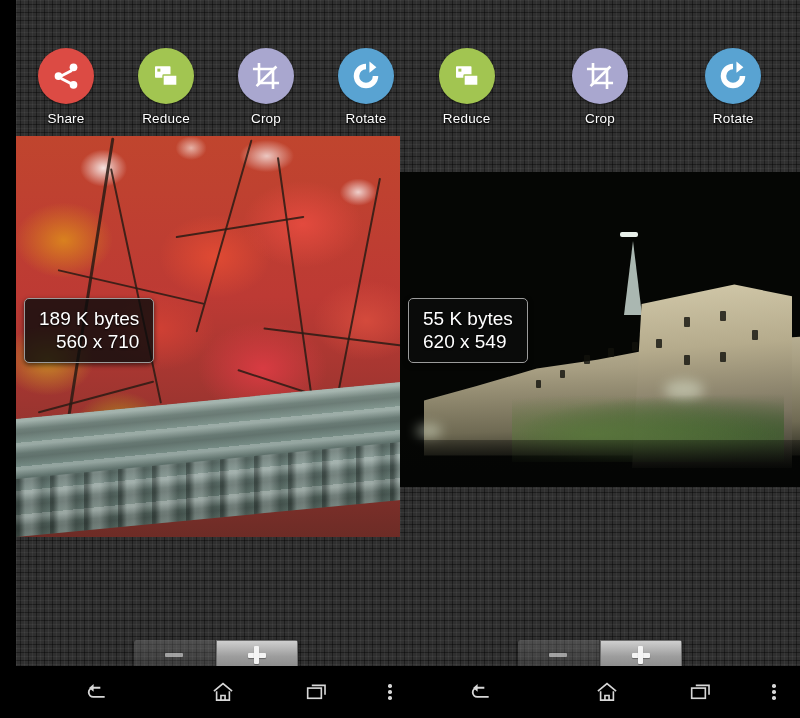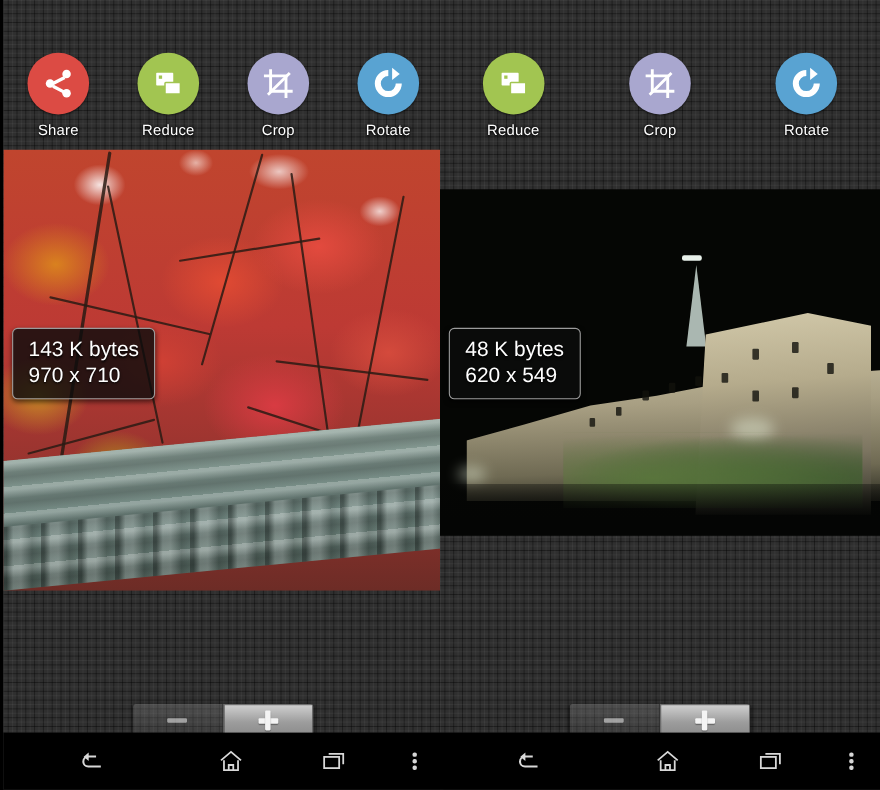--- a/index.html
+++ b/index.html
@@ -5,21 +5,21 @@
   html,body{margin:0;padding:0;background:#000;}
   body{
     width:800px;height:718px;overflow:hidden;
     font-family:"Liberation Sans","DejaVu Sans",sans-serif;
     position:relative;
   }
   .screen{
     position:absolute;top:0;width:400px;height:718px;
     overflow:hidden;background:#2b2b2b;
   }
-  #screen-left{left:3px;}
+  #screen-left{left:16px;text-align:right;}
   #screen-right{left:400px;}
 
   
   .wallpaper{
     position:absolute;left:0;top:0;width:400px;height:666px;
     background-color:#2f2f2f;
     background-image:
       linear-gradient(to right, rgba(255,255,255,.045) 1px, transparent 1px),
       linear-gradient(to bottom, rgba(255,255,255,.045) 1px, transparent 1px),
       linear-gradient(to right, rgba(0,0,0,.38) 1px, transparent 1px),
@@ -253,22 +253,22 @@
       <div class="twig" style="left:5%;top:260px;width:120px;height:2px;transform:rotate(-15deg);"></div>
       <div class="twig" style="left:55%;top:250px;width:110px;height:2px;transform:rotate(18deg);"></div>
     </div>
     <div class="roof">
       <div class="roof-rows"></div>
       <div class="roof-tiles"></div>
     </div>
   </div>
 
   <div class="info-chip" id="info-left">
-    <div>143 K bytes</div>
-    <div>970 x 710</div>
+    <div>189 K bytes</div>
+    <div>560 x 710</div>
   </div>
 
   <div class="zoomctl">
     <div class="zoom-half zoom-out">
       <span class="sign minus" style="width:18px;height:4px;">
           <span class="bar-h"></span>
         </span>
     </div>
     <div class="zoom-half zoom-in">
       <span class="plus-wrap">
@@ -365,21 +365,21 @@
       <div class="win" style="left:34%;top:66%;width:5px;height:8px;"></div>
       <div class="win" style="left:40%;top:63%;width:5px;height:8px;"></div>
       <div class="glow" style="left:4%;top:80%;width:26px;height:14px;"></div>
       <div class="glow" style="left:66%;top:66%;width:40px;height:20px;"></div>
     </div>
     <div class="foliage-dark"></div>
     <div class="base-dark"></div>
   </div>
 
   <div class="info-chip" id="info-right">
-    <div>48 K bytes</div>
+    <div>55 K bytes</div>
     <div>620 x 549</div>
   </div>
 
   <div class="zoomctl">
     <div class="zoom-half zoom-out">
       <span class="sign minus" style="width:18px;height:4px;">
           <span class="bar-h"></span>
         </span>
     </div>
     <div class="zoom-half zoom-in">

